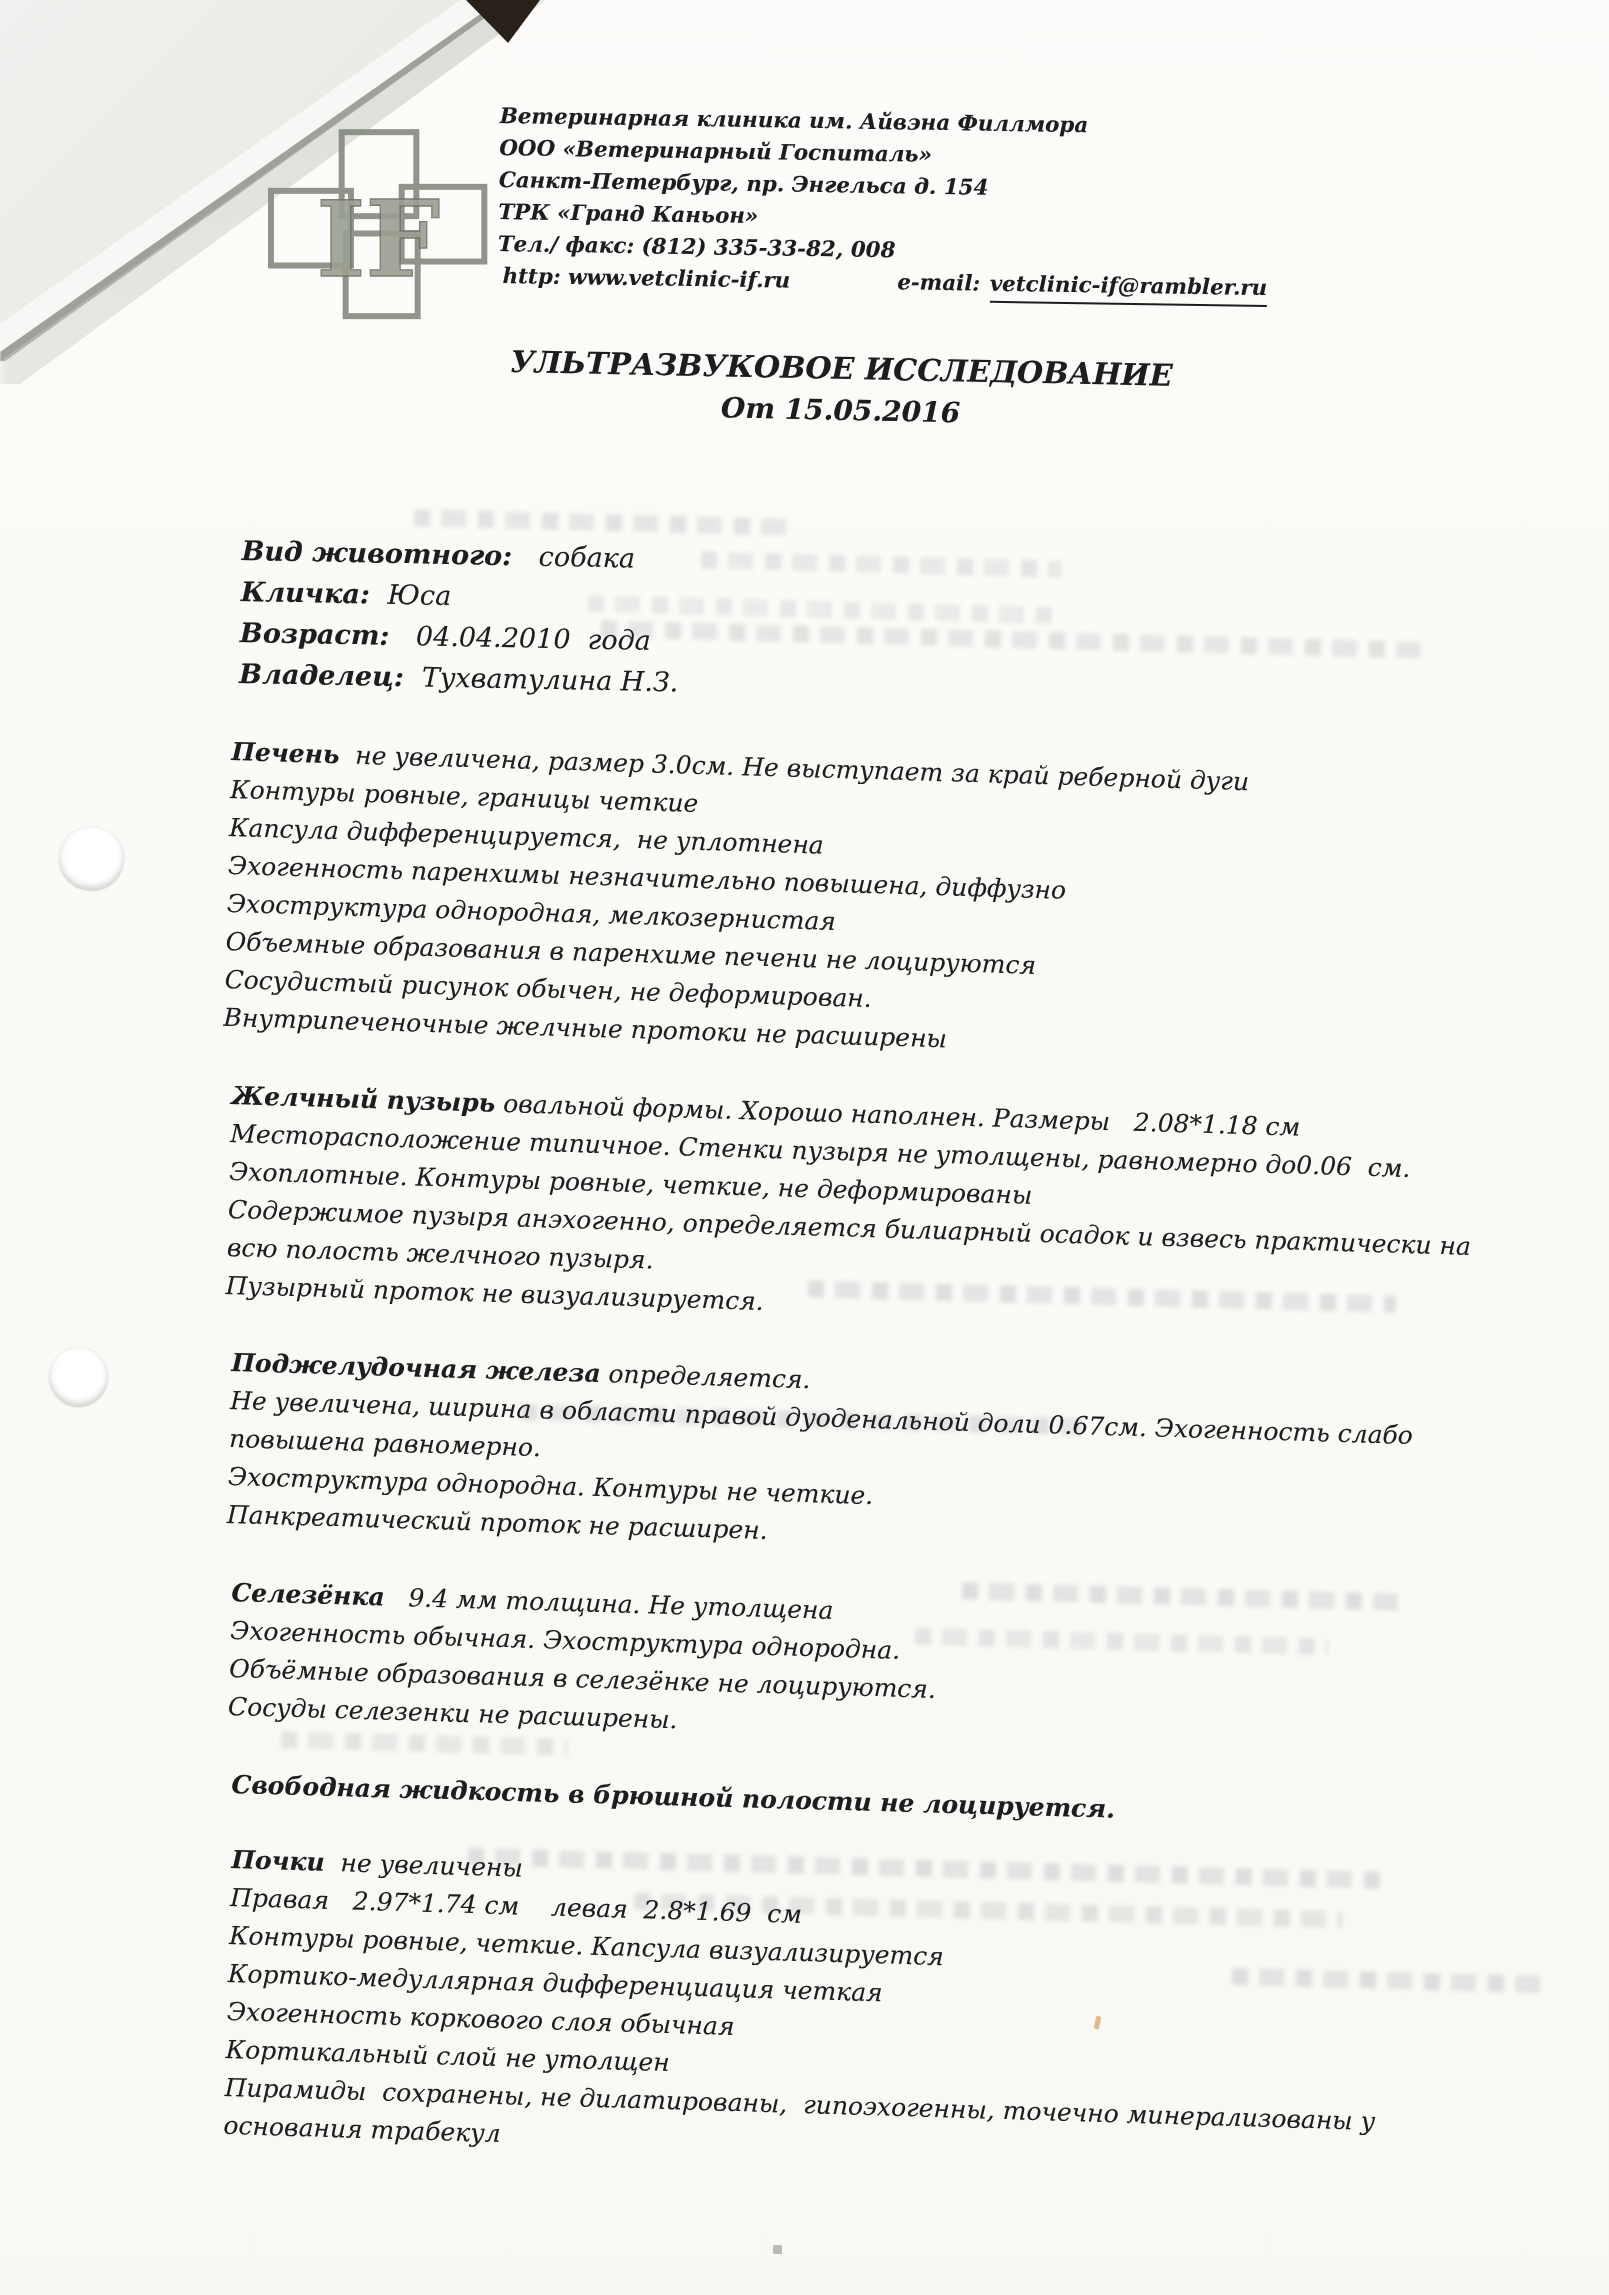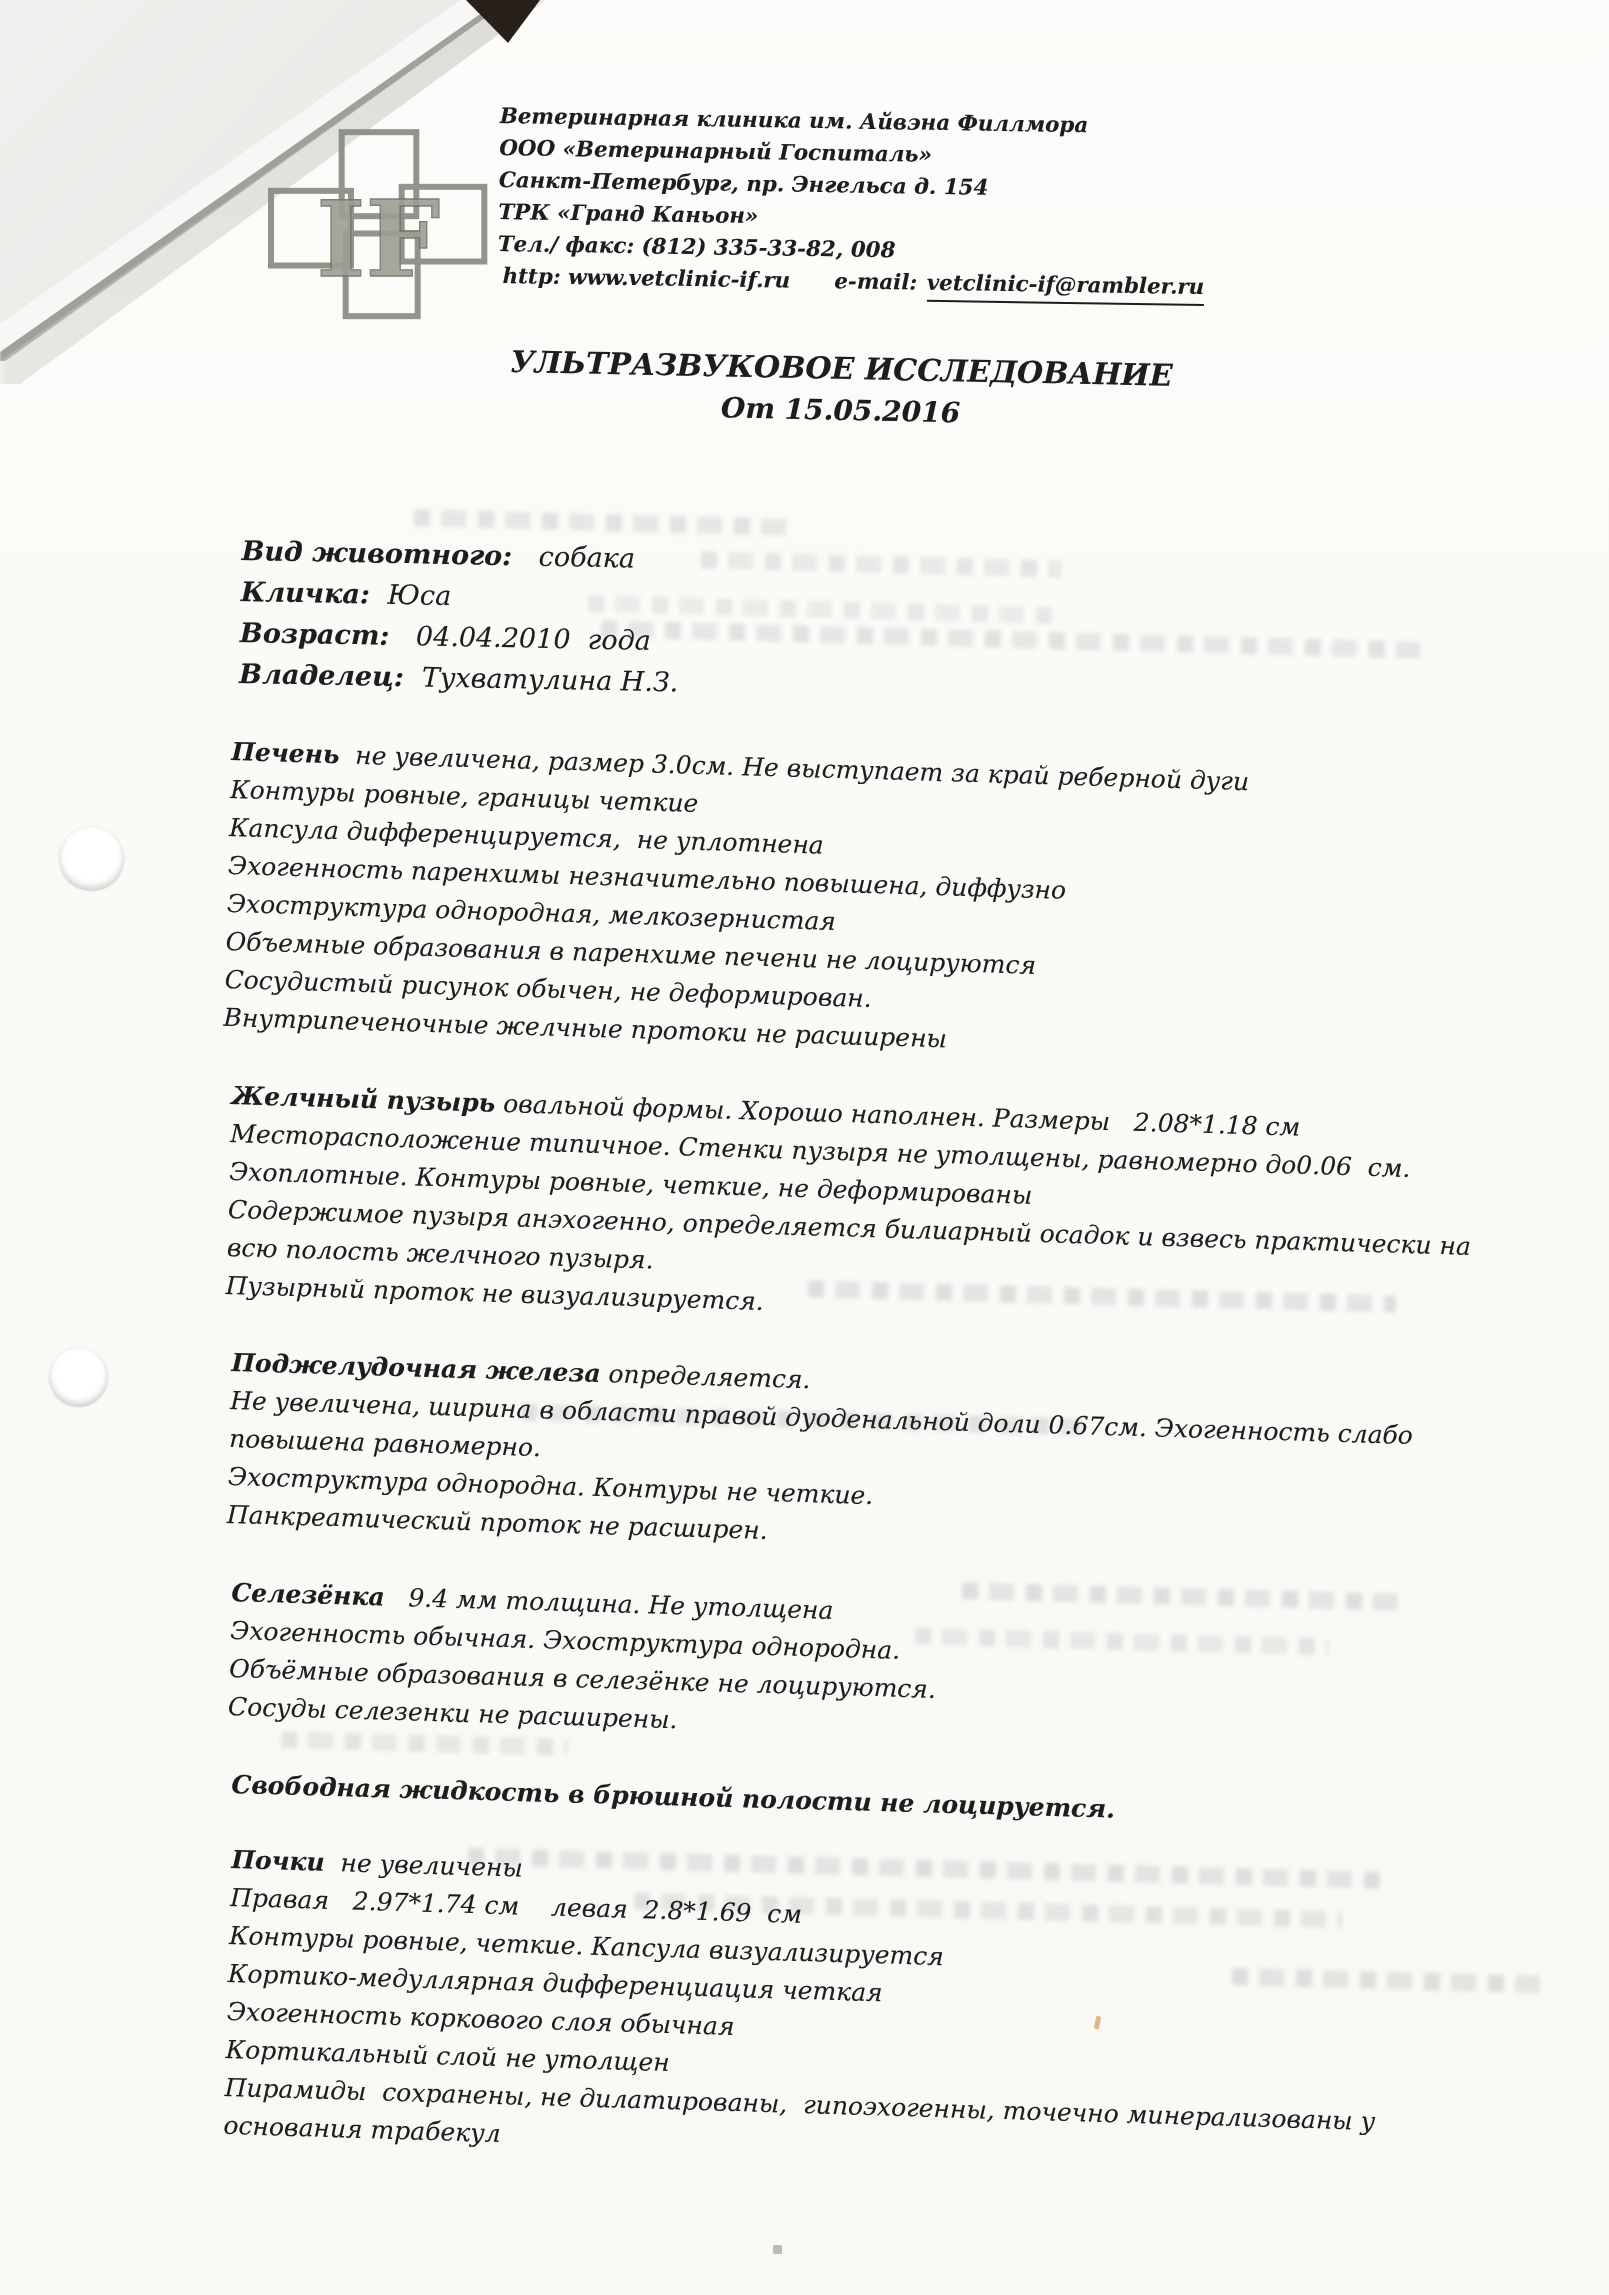--- a/index.html
+++ b/index.html
@@ -38,21 +38,21 @@
   
   .logo{position:absolute;left:267px;top:128px;width:224px;height:195px;}
   
   .header-block{position:absolute;left:500px;top:100px;width:1002px;
     transform:rotate(0.9deg);transform-origin:left top;
     font-size:21.4px;font-style:italic;font-weight:bold;line-height:32px;
     text-shadow:0 0 0.7px rgba(10,10,10,.3);}
   .header-block .hline{white-space:pre;}
   .web-email{display:flex;gap:0;}
   .web-email .web{margin-left:5.3px;}
-  .web-email .email-prefix{margin-left:44px;}
+  .web-email .email-prefix{margin-left:107px;}
   .web-email .email{margin-left:9.4px;border-bottom:2px solid #1d1c1e;padding-bottom:0.7px;}
   
   .title-block{position:absolute;left:468px;top:339px;width:748px;text-align:center;
     transform:rotate(1.2deg);transform-origin:left top;
     font-style:italic;font-weight:bold;text-shadow:0 0 0.7px rgba(10,10,10,.35);}
   .title-line1{font-size:30px;line-height:43px;white-space:pre;}
   .title-line2{font-size:28px;line-height:41px;white-space:pre;}
   
   .patient-block{position:absolute;left:242px;top:530px;
     transform:rotate(1.1deg);transform-origin:left top;

